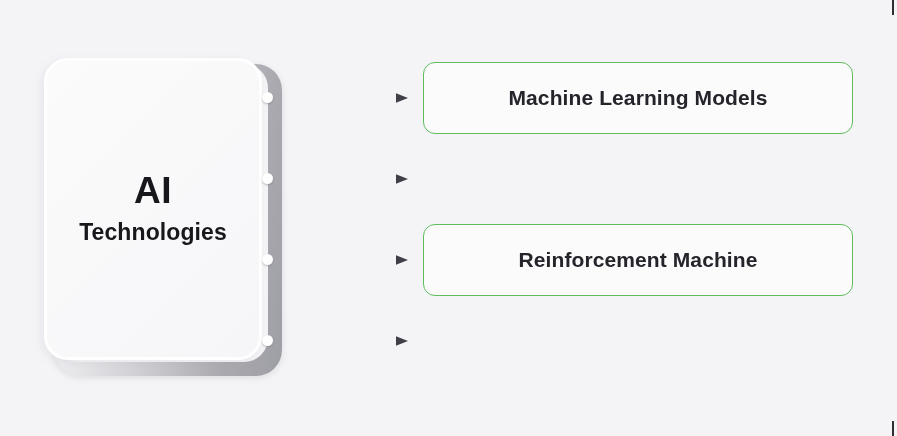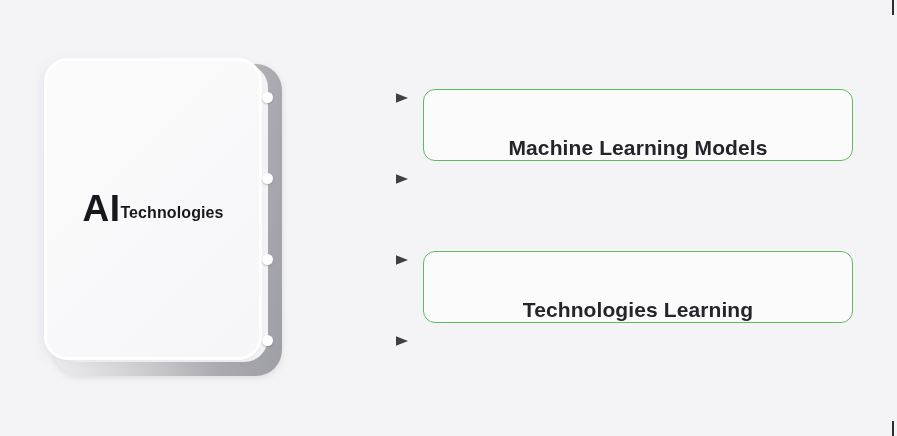--- a/index.html
+++ b/index.html
@@ -62,34 +62,34 @@
     left: 0;
     top: 0;
     width: 214px;
     height: 298px;
     border-radius: 24px;
     background: linear-gradient(135deg, #fbfbfc 0%, #f6f6f8 100%);
     border: 2px solid #ffffff;
     box-shadow: -3px 3px 10px rgba(150,150,160,0.13),
                  0 0 0 1px rgba(255,255,255,0.9) inset;
     display: flex;
-    flex-direction: row;
+    flex-direction: column;
     align-items: center;
     justify-content: center;
   }
 
   .hub-title {
     font-size: 37px;
     font-weight: bold;
     color: #17171c;
     letter-spacing: 0.5px;
     line-height: 1.05;
   }
   .hub-subtitle {
-    font-size: 16px;
+    font-size: 23px;
     font-weight: bold;
     color: #17171c;
     letter-spacing: 0.1px;
     margin-top: 8px;
   }
 
   
   .hub-dot {
     position: absolute;
     width: 11px;
@@ -113,23 +113,22 @@
   .branch {
     position: absolute;
     left: 423px;
     width: 430px;
     height: 72px;
     box-sizing: border-box;
     border: 1.6px solid #5fbc5d;
     border-radius: 12px;
     background: #fbfbfc;
     display: flex;
-    align-items: flex-end;
+    align-items: center;
     justify-content: center;
-    margin-top: 27px;
   }
   .branch-label {
     font-size: 21px;
     font-weight: bold;
     color: #24242b;
     letter-spacing: 0.1px;
     white-space: nowrap;
   }
 
   
@@ -210,19 +209,19 @@
       </defs>
       <line x1="0" y1="7" x2="116" y2="7" stroke="url(#lg4)" stroke-width="1.8" stroke-dasharray="7 5"></line>
       <path d="M116 2.2 L128 7 L116 11.8 Z" fill="#3f3f47"></path>
     </svg>
   </div>
 
   <div class="branch" style="top:62px">
     <span class="branch-label">Machine Learning Models</span>
   </div>
   <div class="branch" style="top:224px">
-    <span class="branch-label">Technologies Learning</span>
+    <span class="branch-label">Reinforcement Machine</span>
   </div>
 
   <div class="edge-artifact" style="top:0px;   height:15px;"></div>
   <div class="edge-artifact" style="top:421px; height:15px;"></div>
 
 </div>
 
 </body></html>

